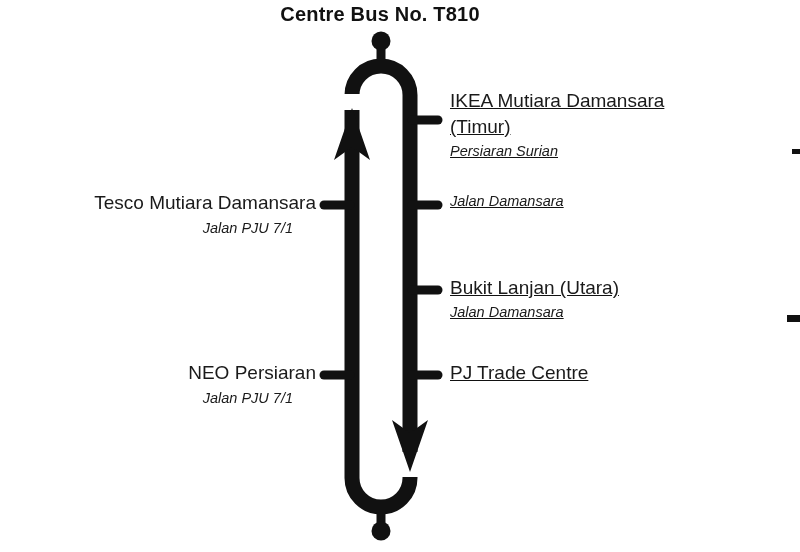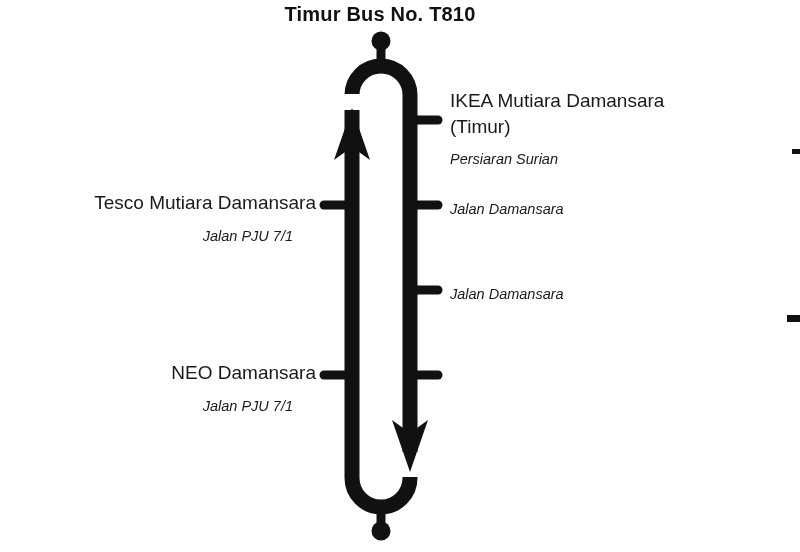--- a/index.html
+++ b/index.html
@@ -23,31 +23,31 @@
   .stop-name{
     font-size:19px;
     line-height:26px;
     color:#1a1a1a;
   }
   .stop-street{
     font-size:14.5px;
     line-height:18px;
     font-style:italic;
     color:#1a1a1a;
-    margin-top:10px;
+    margin-top:2px;
   }
   .stop{position:absolute;}
-  .stop.right{left:450px;width:245px;text-align:left;}
+  .stop.right{left:450px;width:245px;text-align:left;text-decoration:underline;}
   .left-name{position:absolute;right:484px;white-space:nowrap;}
   .left-street{position:absolute;right:507px;text-align:right;white-space:nowrap;}
 </style>
 </head>
 <body>
 
-<div class="title">Timur Bus No. T810</div>
+<div class="title">Centre Bus No. T810</div>
 
 <svg class="route-svg" width="800" height="552" viewBox="0 0 800 552">
 
   <path d="M 352 95 A 29 29 0 0 1 410 95 L 410 478 A 29 29 0 0 1 352 478 Z" fill="none" stroke="#111" stroke-width="15"></path>
 
   <line x1="412" y1="120" x2="438" y2="120" stroke="#111" stroke-width="9" stroke-linecap="round"></line>
   <line x1="412" y1="205" x2="438" y2="205" stroke="#111" stroke-width="9" stroke-linecap="round"></line>
   <line x1="412" y1="290" x2="438" y2="290" stroke="#111" stroke-width="9" stroke-linecap="round"></line>
   <line x1="412" y1="375" x2="438" y2="375" stroke="#111" stroke-width="9" stroke-linecap="round"></line>
 
@@ -73,23 +73,25 @@
 <div class="stop right" style="top:88px">
   <div class="stop-name">IKEA Mutiara Damansara (Timur)</div>
   <div class="stop-street">Persiaran Surian</div>
 </div>
 
 <div class="stop right" style="top:190px">
   <div class="stop-street">Jalan Damansara</div>
 </div>
 
 <div class="stop right" style="top:275px">
+  <div class="stop-name">Bukit Lanjan (Utara)</div>
   <div class="stop-street">Jalan Damansara</div>
 </div>
 
 <div class="stop right" style="top:360px">
+  <div class="stop-name">PJ Trade Centre</div>
 </div>
 
 <div class="left-name stop-name" style="top:190px">Tesco Mutiara Damansara</div>
 <div class="left-street stop-street" style="top:217px">Jalan PJU 7/1</div>
 
-<div class="left-name stop-name" style="top:360px">NEO Damansara</div>
+<div class="left-name stop-name" style="top:360px">NEO Persiaran</div>
 <div class="left-street stop-street" style="top:387px">Jalan PJU 7/1</div>
 
 </body></html>

